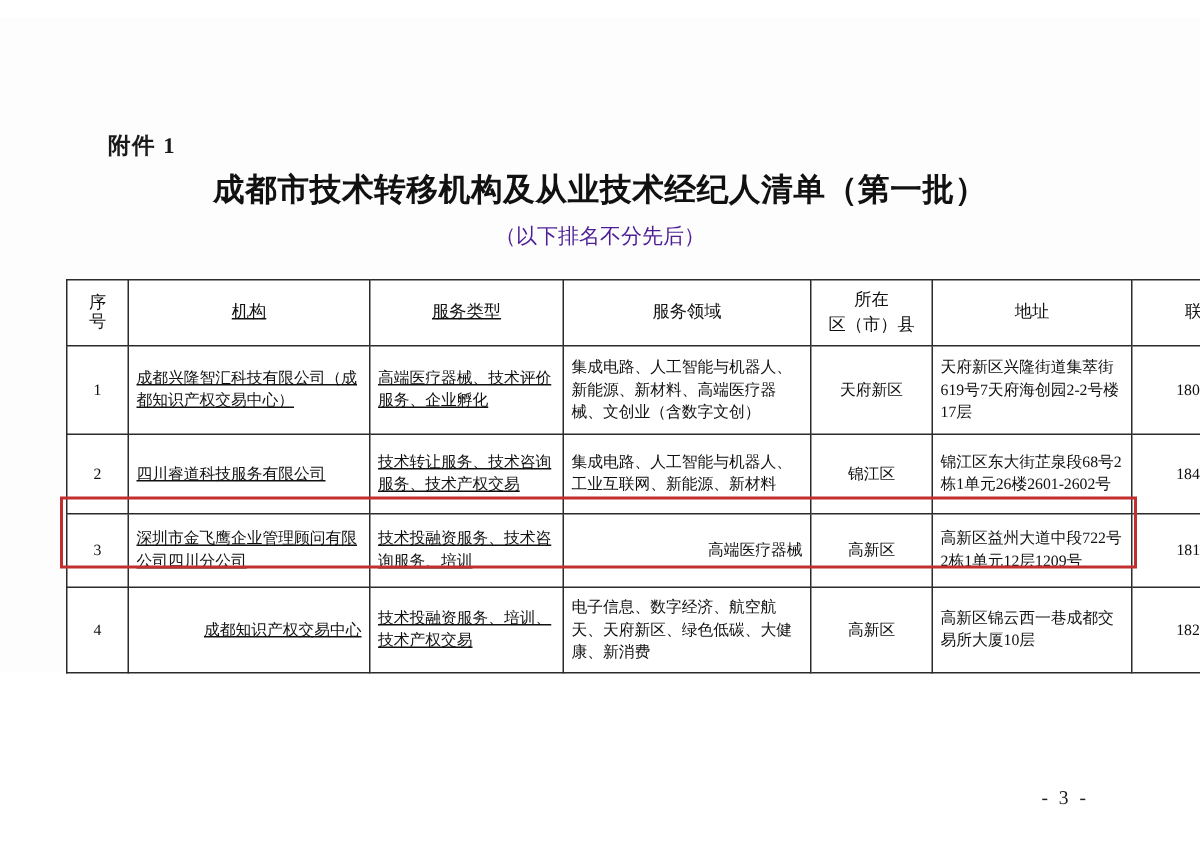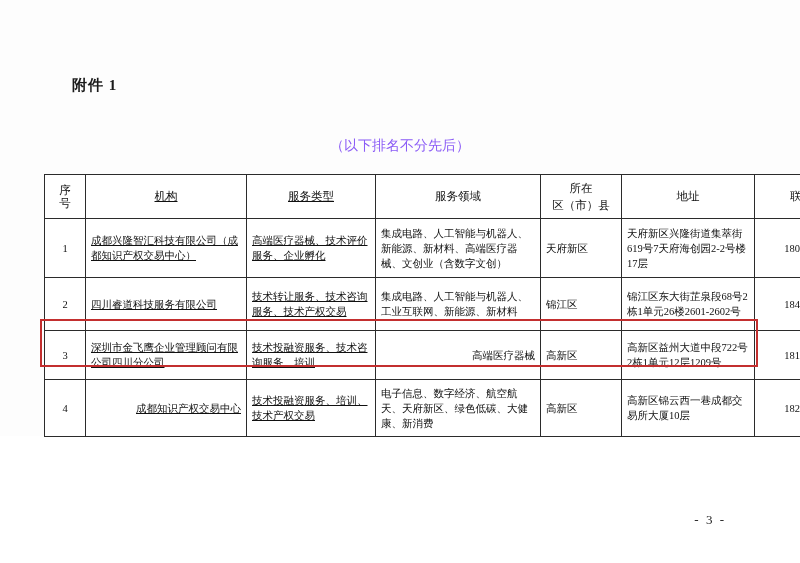--- a/index.html
+++ b/index.html
@@ -12,20 +12,21 @@
     background: #ffffff;
     font-family: "Liberation Serif", serif;
     color: #1a1a1a;
     overflow: hidden;
   }
   .page {
     position: relative;
     width: 800px;
     height: 436px;
     background: #fdfdfd;
+    margin-top: 12px;
   }
   .attachment-label {
     position: absolute;
     left: 72px;
     top: 76px;
     font-size: 15px;
     font-weight: bold;
     letter-spacing: 1px;
     font-family: "Liberation Serif", serif;
   }
@@ -42,21 +43,21 @@
     color: #111;
   }
   .doc-subtitle {
     position: absolute;
     left: 0;
     right: 0;
     top: 137px;
     text-align: center;
     font-size: 14px;
     font-family: "Liberation Serif", serif;
-    color: #8b5cf6;
+    color: #4c1d95;
   }
   .table-wrap {
     position: absolute;
     left: 44px;
     top: 174px;
     width: 712px;
   }
   table.listing {
     border-collapse: collapse;
     width: 712px;
@@ -75,21 +76,21 @@
   table.listing th {
     font-weight: normal;
     text-align: center;
     font-size: 11.5px;
     padding: 5px 4px;
   }
   .col-idx { width: 32px; text-align: center; }
   .col-org { width: 152px; text-decoration: underline; }
   .col-svc { width: 120px; text-decoration: underline; }
   .col-field { width: 156px; }
-  .col-area { width: 72px; text-align: left; }
+  .col-area { width: 72px; text-align: center; }
   .col-addr { width: 124px; }
   .col-phone { width: 108px; text-align: center; }
   .idx-head {
     line-height: 1.1;
     font-size: 11.5px;
   }
   .cell-center { text-align: right; }
   .row-h1 td { height: 50px; }
   .row-h2 td { height: 44px; }
   .row-h3 td { height: 40px; }
@@ -114,20 +115,21 @@
     color: #222;
   }
 </style>
 </head>
 <body>
 
 <div class="page">
 
   <div class="attachment-label">附件 1</div>
 
+  <div class="doc-title">成都市技术转移机构及从业技术经纪人清单（第一批）</div>
 
   <div class="doc-subtitle">（以下排名不分先后）</div>
 
   <div class="table-wrap">
     <table class="listing">
       <thead>
         <tr>
           <th class="col-idx">
             <div class="idx-head">序</div>
             <div class="idx-head">号</div>

